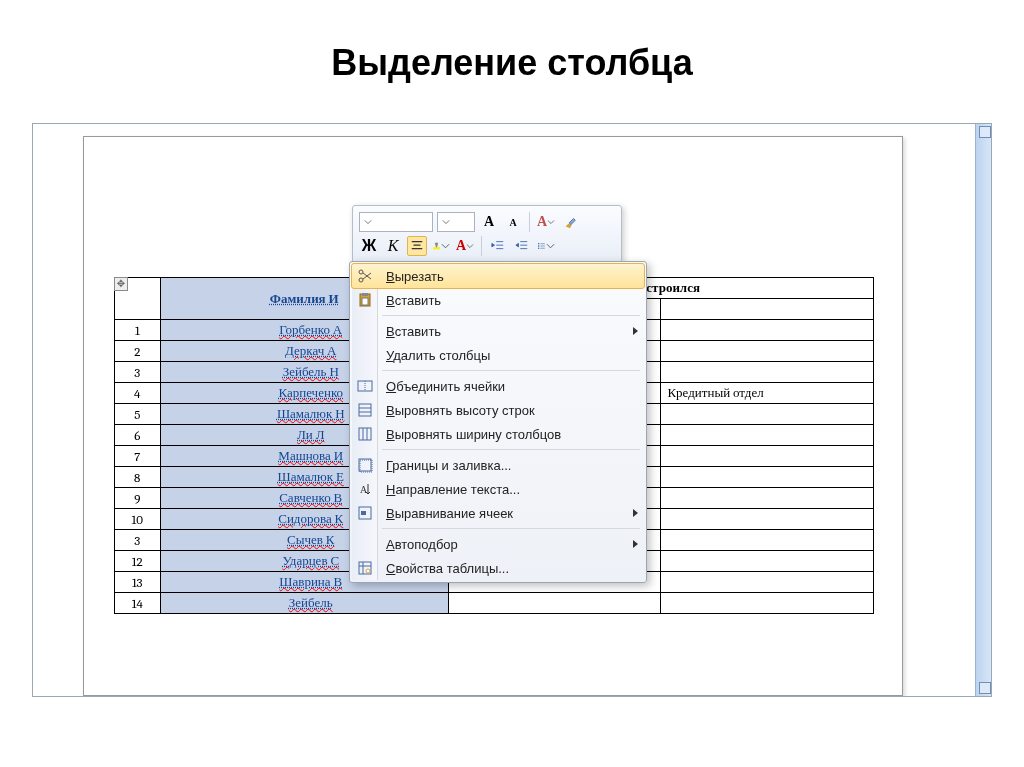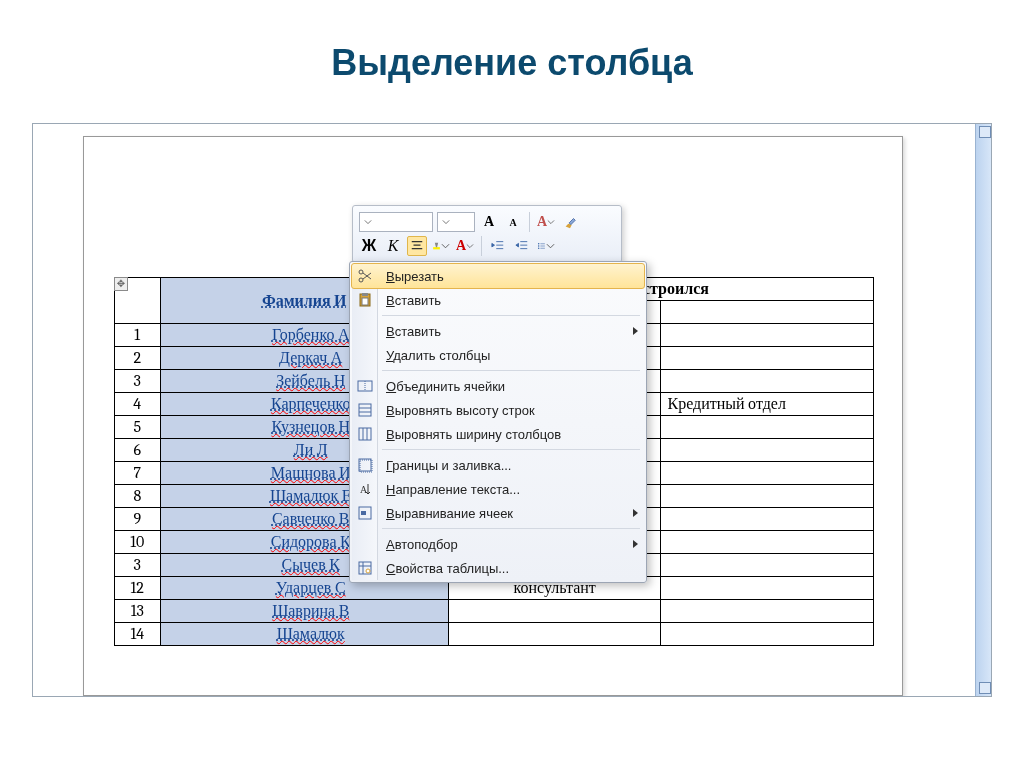--- a/index.html
+++ b/index.html
@@ -7,21 +7,21 @@
     font-family: "Segoe UI", Tahoma, sans-serif;
     background: #fff;
     width: 1024px;
     height: 767px;
     position: relative;
   }
   .slide-title {
     text-align: center;
     font-size: 36px;
     font-weight: 700;
-    color: #0c4a6e;
+    color: #000000;
     padding: 42px 0 22px;
   }
   .app-frame {
     position: absolute;
     left: 32px;
     top: 123px;
     width: 960px;
     height: 574px;
     border: 1px solid #9aa7b4;
     background: #fff;
@@ -63,21 +63,21 @@
     position:absolute;
     left:30px; top: 140px;
     width:14px; height:14px;
     border:1px solid #8a8a8a;
     background:#eee;
     font-size:10px; line-height:12px; text-align:center; color:#666;
   }
   table.word-table {
     border-collapse: collapse;
     width: 760px;
-    font-size: 16px;
+    font-size: 13px;
   }
   table.word-table th, table.word-table td {
     border: 1px solid #000;
     padding: 2px 6px;
     height: 20px;
     vertical-align: middle;
   }
   .col-num   { width: 30px; text-align:center; }
   .col-name  { width: 190px; text-align:center; }
   .col-where { width: 260px; text-align:center; }
@@ -198,21 +198,21 @@
               <td class="col-dep"></td>
             </tr>
             <tr>
               <td class="col-num">4</td>
               <td class="col-name selcell"><span class="spellwave">Карпеченко</span></td>
               <td class="col-job">Консультант</td>
               <td class="col-dep">Кредитный отдел</td>
             </tr>
             <tr>
               <td class="col-num">5</td>
-              <td class="col-name selcell"><span class="spellwave">Кузнецов Н</span></td>
+              <td class="col-name selcell"><span class="spellwave">Шамалюк Н</span></td>
               <td class="col-job"></td>
               <td class="col-dep"></td>
             </tr>
             <tr>
               <td class="col-num">6</td>
               <td class="col-name selcell"><span class="spellwave">Ли Л</span></td>
               <td class="col-job">консультант</td>
               <td class="col-dep"></td>
             </tr>
             <tr>
@@ -252,21 +252,21 @@
               <td class="col-dep"></td>
             </tr>
             <tr>
               <td class="col-num">13</td>
               <td class="col-name selcell"><span class="spellwave">Шаврина В</span></td>
               <td class="col-job"></td>
               <td class="col-dep"></td>
             </tr>
             <tr>
               <td class="col-num">14</td>
-              <td class="col-name selcell"><span class="spellwave">Шамалюк</span></td>
+              <td class="col-name selcell"><span class="spellwave">Зейбель</span></td>
               <td class="col-job"></td>
               <td class="col-dep"></td>
             </tr>
           </tbody>
       </table>
     </div>
 
     <div class="mini-toolbar">
       <div class="mt-row">
         <div class="mt-box" style="width:74px">

